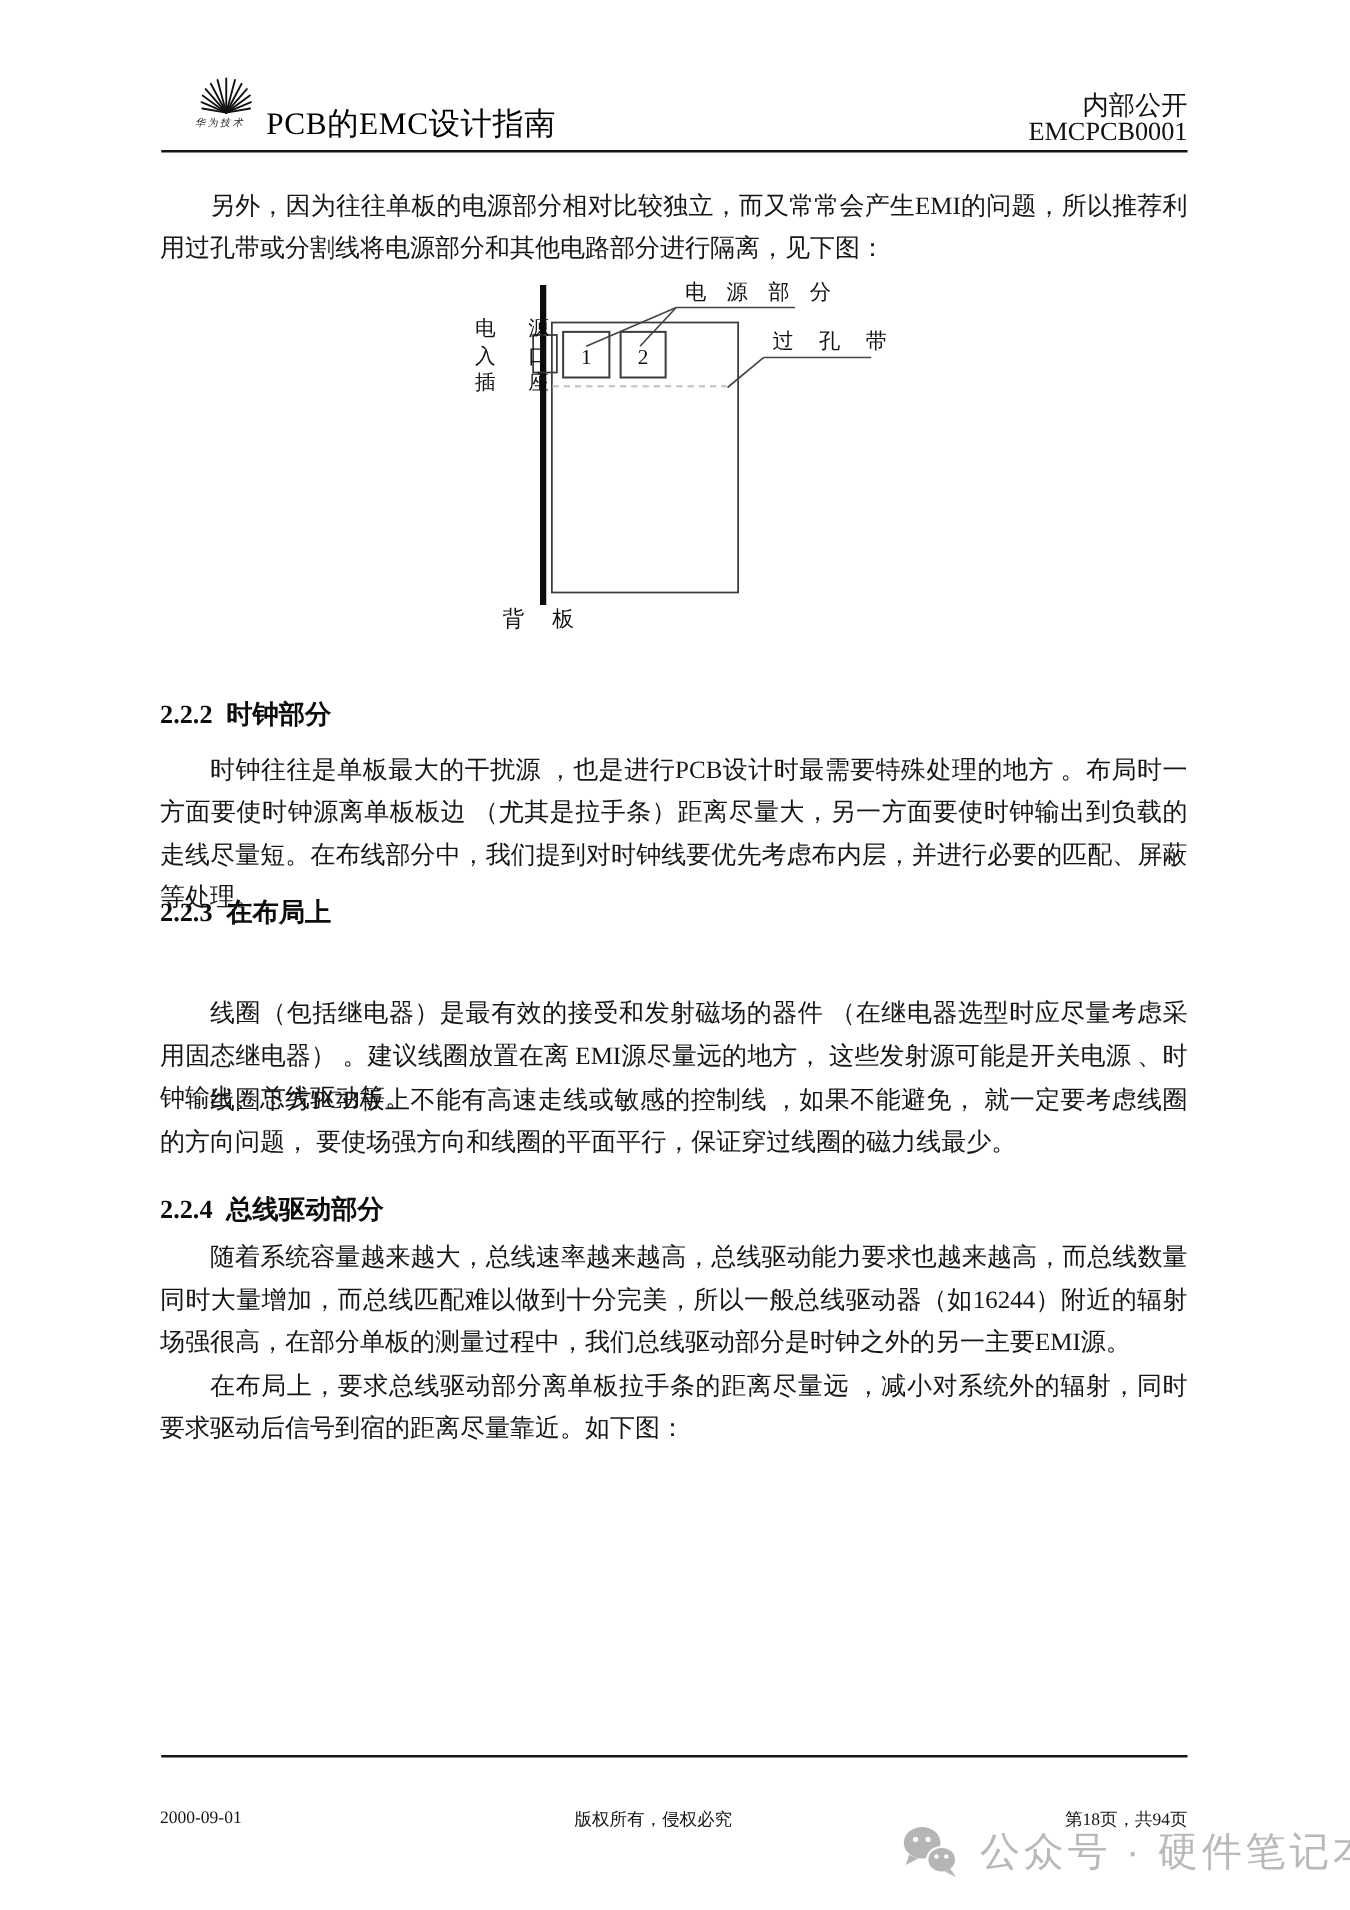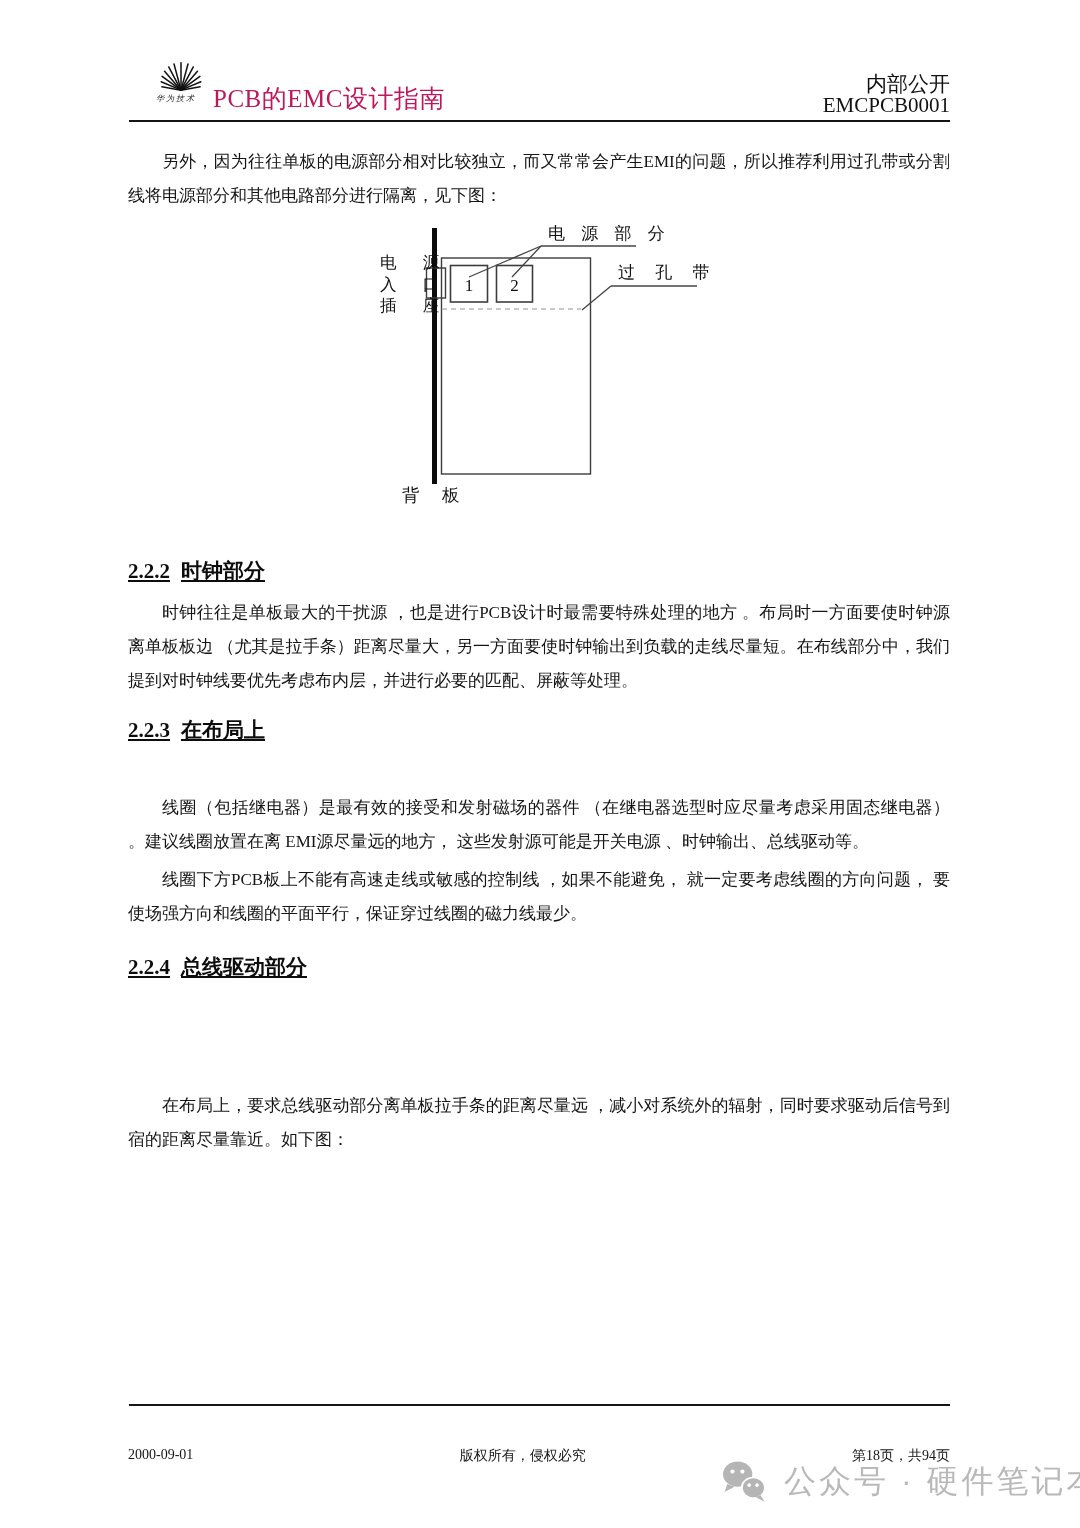--- a/index.html
+++ b/index.html
@@ -14,41 +14,40 @@
   
   .logo-fan{position:absolute;left:158px;top:58px;}
   .logo-caption{
     position:absolute;left:144px;top:93px;width:64px;
     font-size:8px;letter-spacing:2px;text-align:center;color:#222;
     white-space:nowrap;
     font-style:italic;
   }
   .doc-title{
     position:absolute;left:213px;top:82px;
-    font-size:25px;letter-spacing:0.5px;color:#be185d;
+    font-size:25px;letter-spacing:0.5px;color:#000000;
   }
   .header-right{
     position:absolute;right:130px;top:74px;
     text-align:right;font-size:21px;line-height:21px;color:#111;
   }
   .header-rule{
     position:absolute;left:129px;top:120px;width:821px;height:2px;
     background:#141414;
   }
   
   .para{
     position:absolute;left:128px;width:822px;
-    font-size:17px;line-height:34px;
+    font-size:20px;line-height:34px;
     text-align:justify;text-indent:2em;color:#151515;
   }
   .heading{
     position:absolute;left:128px;
     font-size:21px;font-weight:bold;color:#0d0d0d;
     white-space:nowrap;
-    text-decoration:underline;
   }
   .heading .sec-num{margin-right:11px;}
   
   .figure-svg{position:absolute;left:370px;top:215px;}
   
   .footer-rule{
     position:absolute;left:129px;top:1404px;width:821px;height:2px;
     background:#161616;
   }
   .footer-row{
@@ -139,20 +138,21 @@
 
   <h2 class="heading" style="top:699px;">
     <span class="sec-num">2.2.3</span><span>在布局上</span>
   </h2>
   <p class="para" style="top:774px;">线圈（包括继电器）是最有效的接受和发射磁场的器件 （在继电器选型时应尽量考虑采用固态继电器） 。建议线圈放置在离 EMI源尽量远的地方， 这些发射源可能是开关电源 、时钟输出、总线驱动等。</p>
   <p class="para" style="top:851px;margin-top:12px;">线圈下方PCB板上不能有高速走线或敏感的控制线 ，如果不能避免， 就一定要考虑线圈的方向问题， 要使场强方向和线圈的平面平行，保证穿过线圈的磁力线最少。</p>
 
   <h2 class="heading" style="top:936px;">
     <span class="sec-num">2.2.4</span><span>总线驱动部分</span>
   </h2>
+  <p class="para" style="top:969px;">随着系统容量越来越大，总线速率越来越高，总线驱动能力要求也越来越高，而总线数量同时大量增加，而总线匹配难以做到十分完美，所以一般总线驱动器（如16244）附近的辐射场强很高，在部分单板的测量过程中，我们总线驱动部分是时钟之外的另一主要EMI源。</p>
   <p class="para" style="top:1072px;">在布局上，要求总线驱动部分离单板拉手条的距离尽量远 ，减小对系统外的辐射，同时要求驱动后信号到宿的距离尽量靠近。如下图：</p>
 
   <div class="footer-rule"></div>
   <div class="footer-row">
     <span>2000-09-01</span>
     <span>版权所有，侵权必究</span>
     <span>第18页，共94页</span>
   </div>
 
   <div class="watermark">

